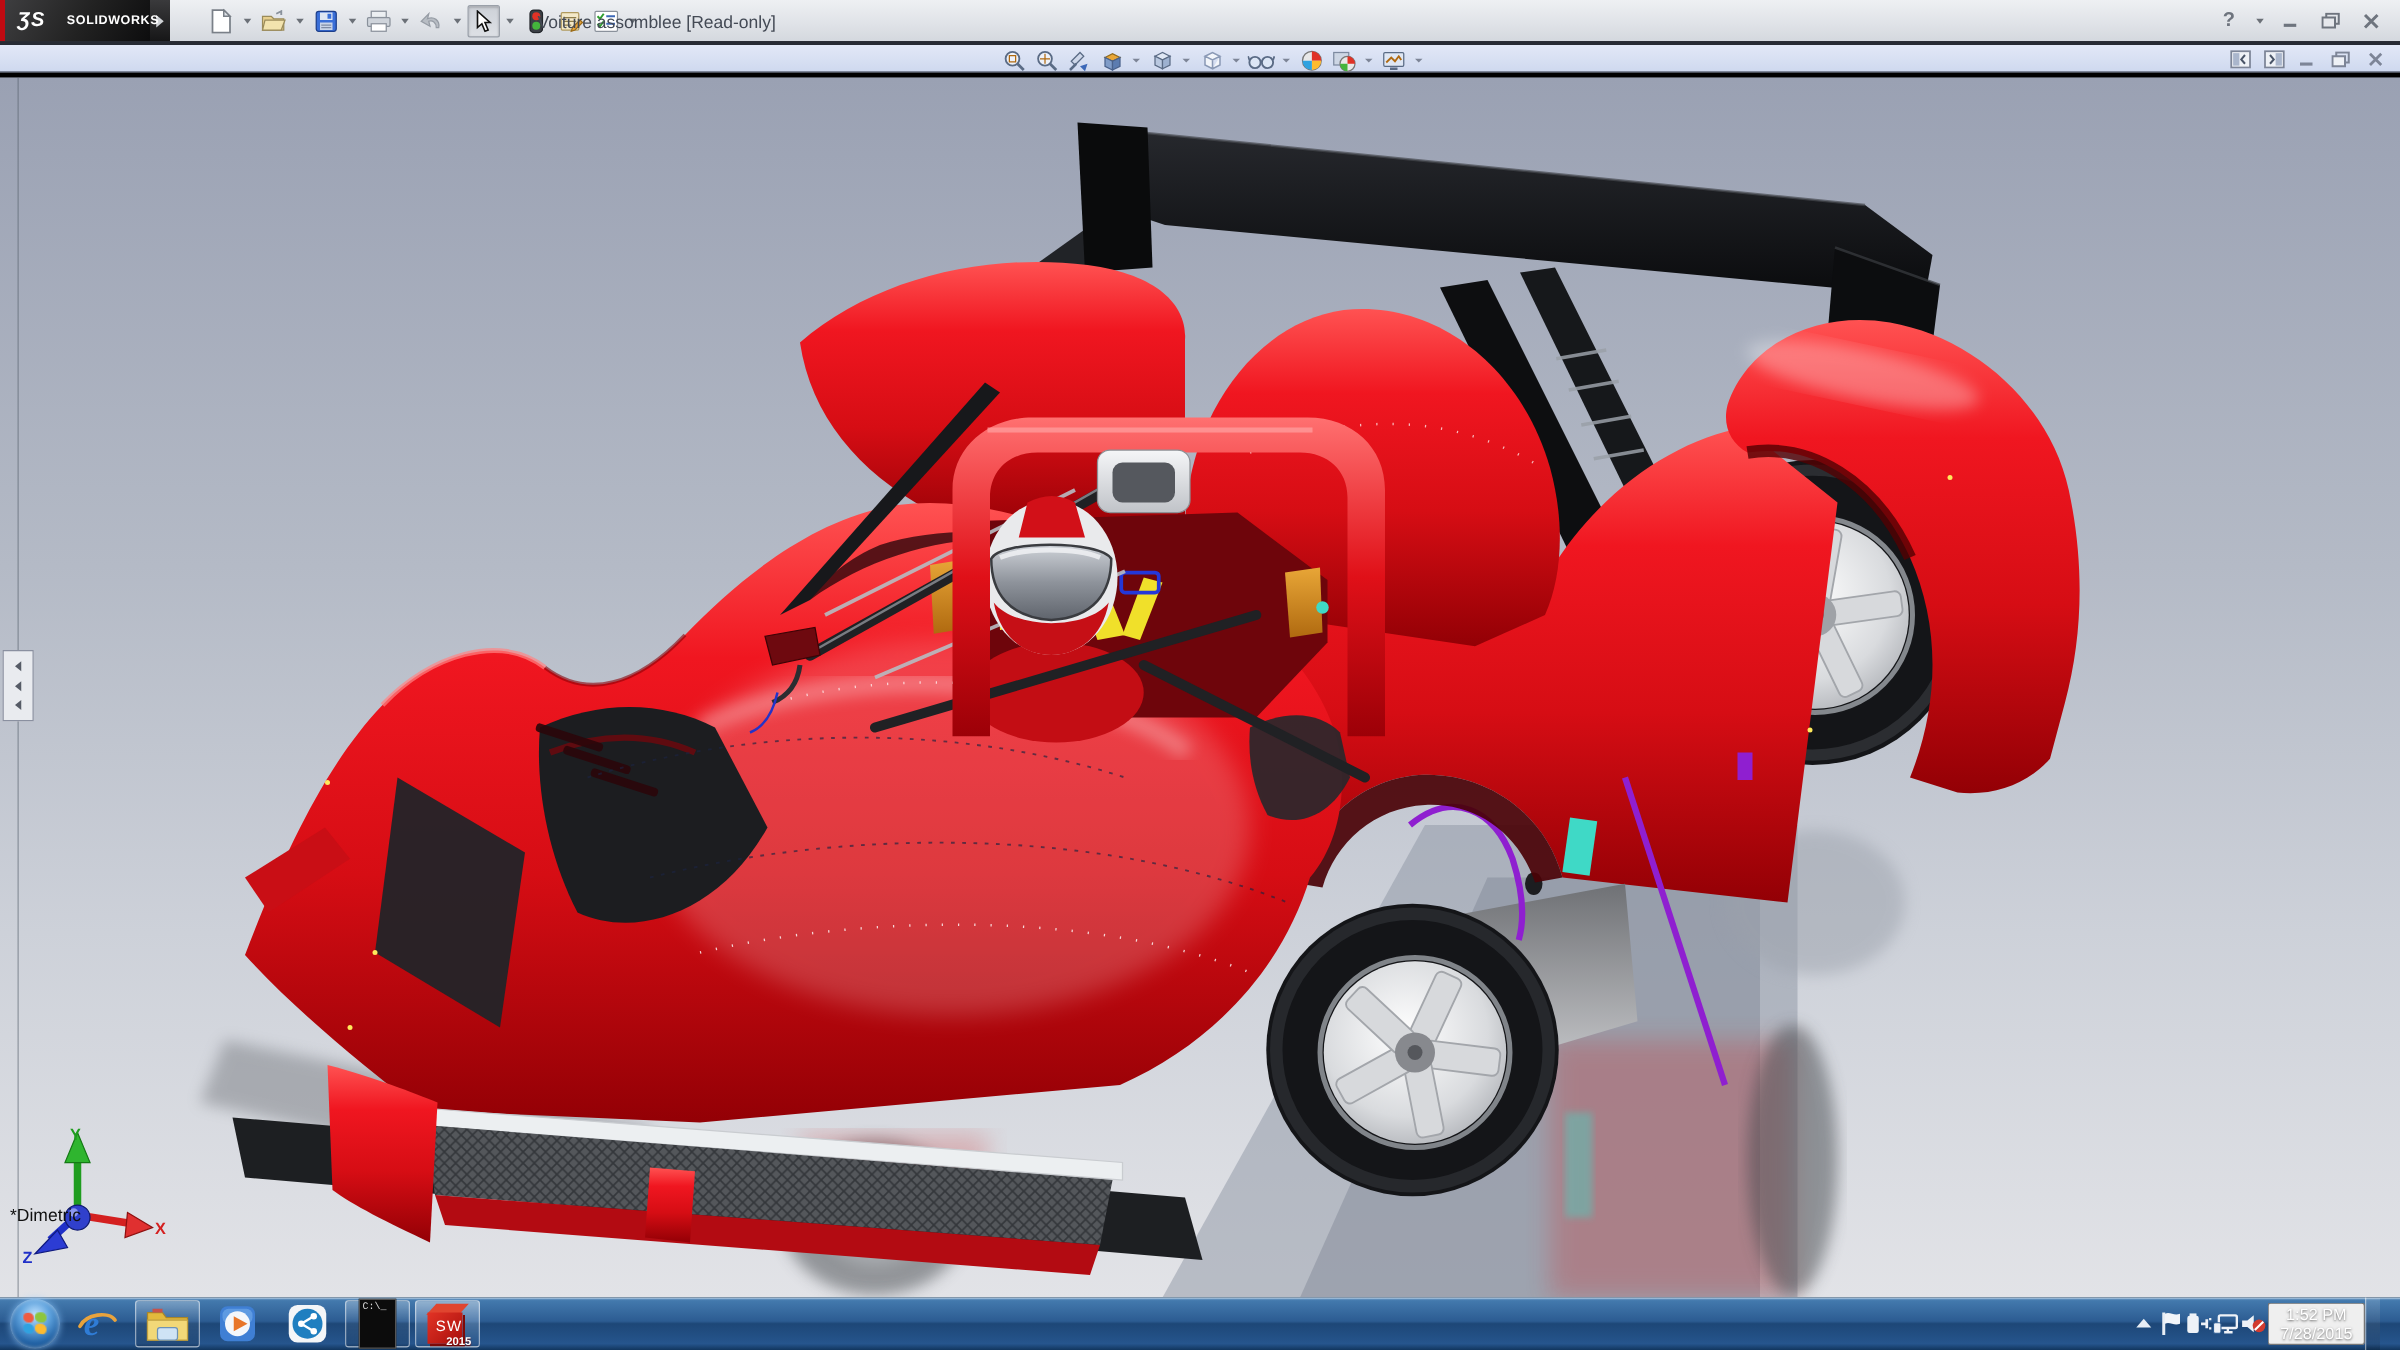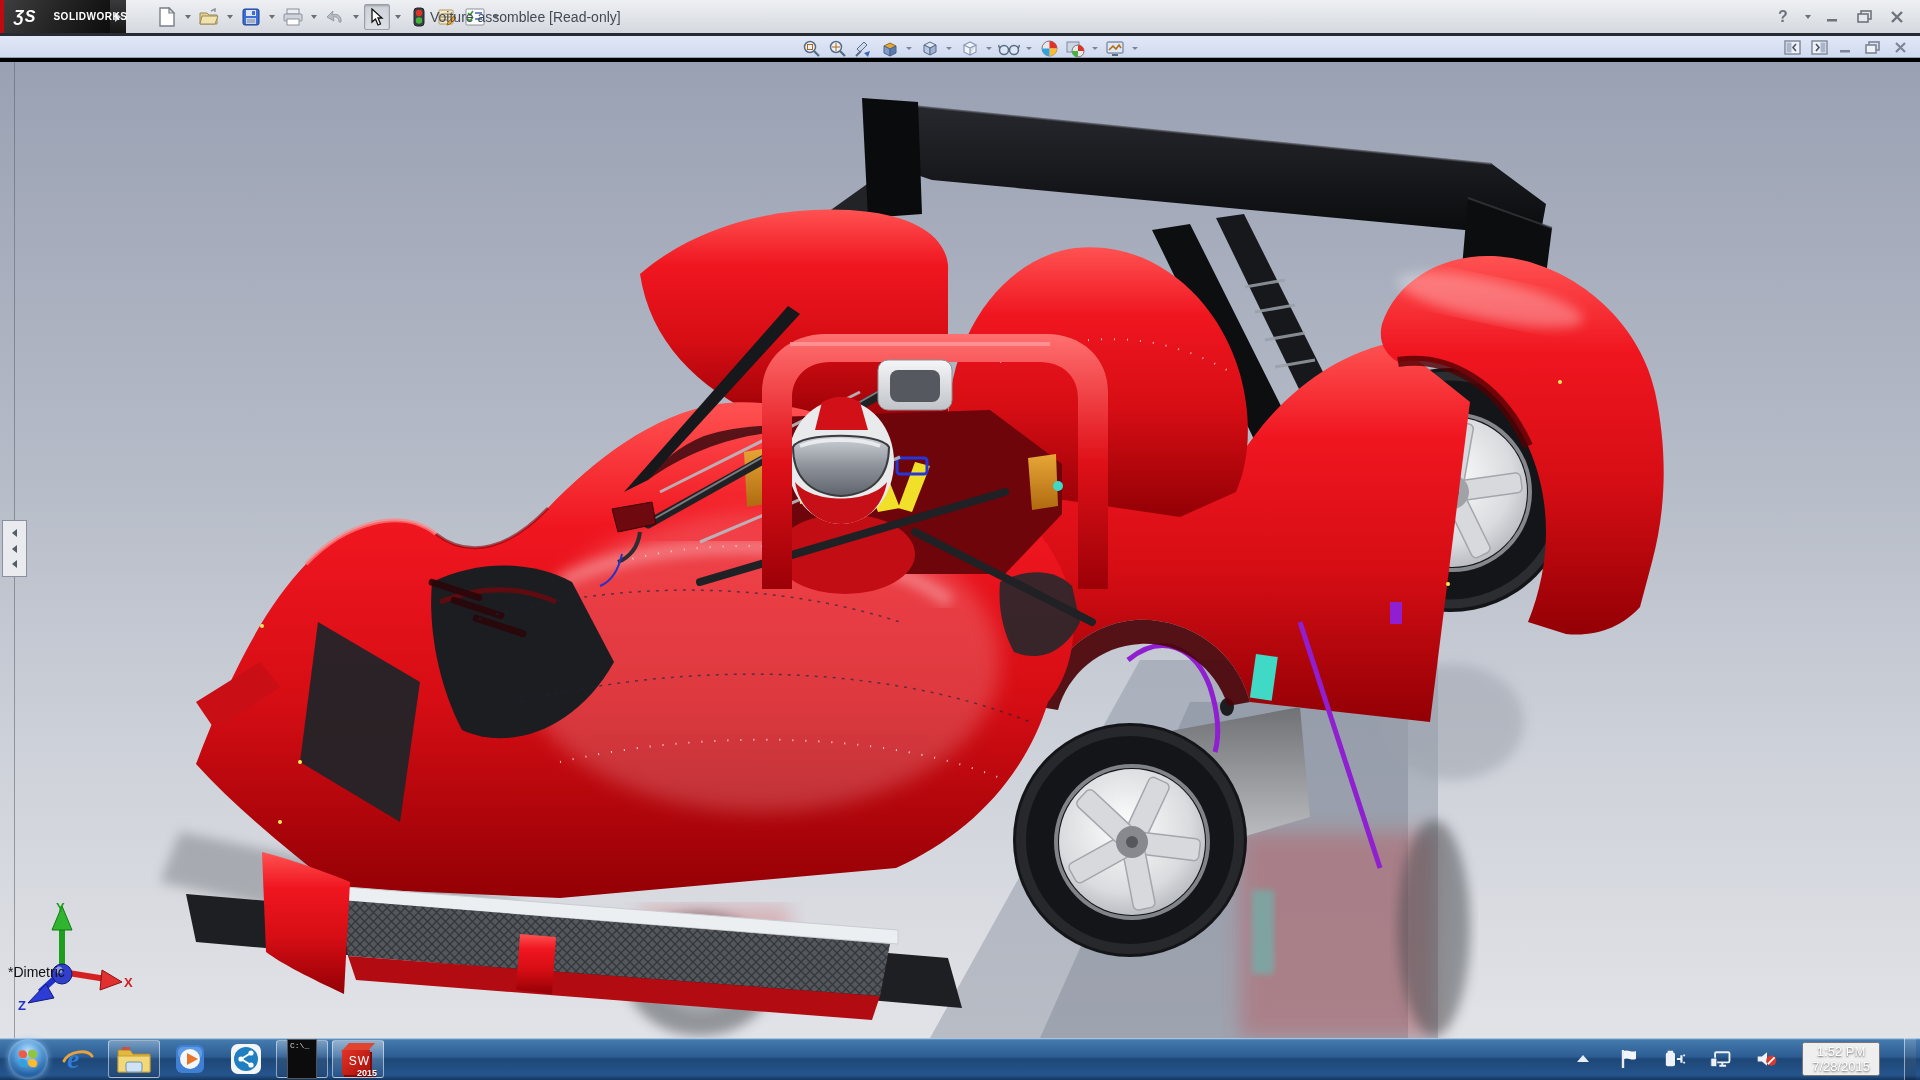--- a/index.html
+++ b/index.html
@@ -3,21 +3,21 @@
 <meta charset="utf-8">
 <style>
   * { margin:0; padding:0; box-sizing:border-box; }
   html,body { width:1920px; height:1080px; overflow:hidden; font-family:"Liberation Sans", sans-serif; }
   .screen { position:relative; width:1920px; height:1080px; background:#000; }
 
   
   .titlebar { position:absolute; left:0; top:0; width:1920px; height:33px;
     background:linear-gradient(#eef0f3,#dfe2e7 60%,#d4d8de);
     display:flex; align-items:center; }
-  .logo { height:33px; width:110px; background:linear-gradient(120deg,#3f3f41,#222 55%,#0d0d0e);
+  .logo { height:33px; width:120px; background:linear-gradient(120deg,#3f3f41,#222 55%,#0d0d0e);
     display:flex; align-items:center; padding-left:8px; position:relative; flex:0 0 auto; }
   .logo-red { position:absolute; left:0; top:0; width:4px; height:33px; background:#c00a12; }
   .logo-glyph { color:#fff; font-size:16px; font-weight:bold; font-style:italic; margin-left:6px; letter-spacing:1px; }
   .logo-text { color:#fff; font-size:10px; font-weight:bold; letter-spacing:.5px; margin-left:17px; }
   .flyout { width:16px; height:33px; display:flex; align-items:center; justify-content:center; background:linear-gradient(#3a3a3c,#161617); }
   .flyout i { width:0; height:0; border-left:6px solid #cfd2d6; border-top:5px solid transparent; border-bottom:5px solid transparent; }
   .tb-tools { display:flex; align-items:center; gap:2px; margin-left:28px; }
   .tbtn { width:26px; height:26px; border:none; background:transparent; display:flex; align-items:center; justify-content:center; }
   .tbtn.sunken { background:linear-gradient(#cdd1d8,#dde0e5); border:1px solid #9aa0a9; box-shadow:inset 0 1px 2px rgba(0,0,0,.25); border-radius:2px; }
   .caret { width:12px; height:26px; display:flex; align-items:center; justify-content:center; border:none; background:transparent; }
@@ -59,21 +59,21 @@
     box-shadow:0 0 6px rgba(140,200,255,.7), inset 0 0 4px rgba(255,255,255,.6);
     display:flex; align-items:center; justify-content:center; }
   .orbflag { width:20px; height:18px; display:grid; grid-template-columns:9px 9px; grid-template-rows:8px 8px; gap:1px; transform:perspective(40px) rotateY(-12deg); }
   .orbflag b { border-radius:40% 50% 45% 50%; }
   .orbflag b:nth-child(1){background:#ef5b41;} .orbflag b:nth-child(2){background:#8dc63f;}
   .orbflag b:nth-child(3){background:#30a2e0;} .orbflag b:nth-child(4){background:#fdbb30;}
   .tb-item { height:38px; min-width:52px; margin-left:4px; border:none; background:transparent; display:flex; align-items:center; justify-content:center; border-radius:3px; }
   .tb-item.running { border:1px solid rgba(255,255,255,.5);
     background:linear-gradient(rgba(255,255,255,.28), rgba(255,255,255,.07) 45%, rgba(0,0,0,.14)); }
   .tb-item.active { background:linear-gradient(rgba(255,255,255,.42), rgba(170,205,240,.30) 50%, rgba(40,80,130,.25)); }
-  .tray { margin-left:auto; display:flex; align-items:center; gap:24px; padding-right:4px; color:#fff; }
+  .tray { margin-left:auto; display:flex; align-items:center; gap:0; padding-right:16px; color:#fff; }
   .tray-btn { border:none; background:transparent; display:flex; align-items:center; justify-content:center; width:22px; height:26px; }
   .clock { text-align:center; font-size:13px; color:#fff; line-height:15px; text-shadow:0 1px 2px rgba(0,0,0,.6); padding:0 8px; }
   .show-desktop { width:12px; height:42px; border:none; border-left:1px solid rgba(255,255,255,.5);
     background:linear-gradient(rgba(255,255,255,.15),rgba(0,0,0,.15)); }
 
   .cmd-face { width:30px; height:40px; background:#0c0c0c; border:1px solid #555; color:#d8d8d8; font-family:"Liberation Mono",monospace; font-size:8px; padding:2px; text-align:left; line-height:8px; }
   .sw-cube { position:relative; width:32px; height:32px; }
   .sw-top { position:absolute; left:3px; top:0; width:26px; height:9px; background:#e0452f; transform:skewX(-42deg); }
   .sw-face { position:absolute; left:0; top:7px; width:28px; height:25px; background:linear-gradient(135deg,#e23325,#a80f0c); box-shadow:2px 2px 0 #7c0a08; color:#fff; font-weight:normal; font-size:12px; text-align:right; line-height:22px; letter-spacing:1px; }
   .sw-year { position:absolute; right:-3px; bottom:-3px; color:#fff; font-size:9px; font-weight:bold; text-shadow:0 1px 1px #600; }

